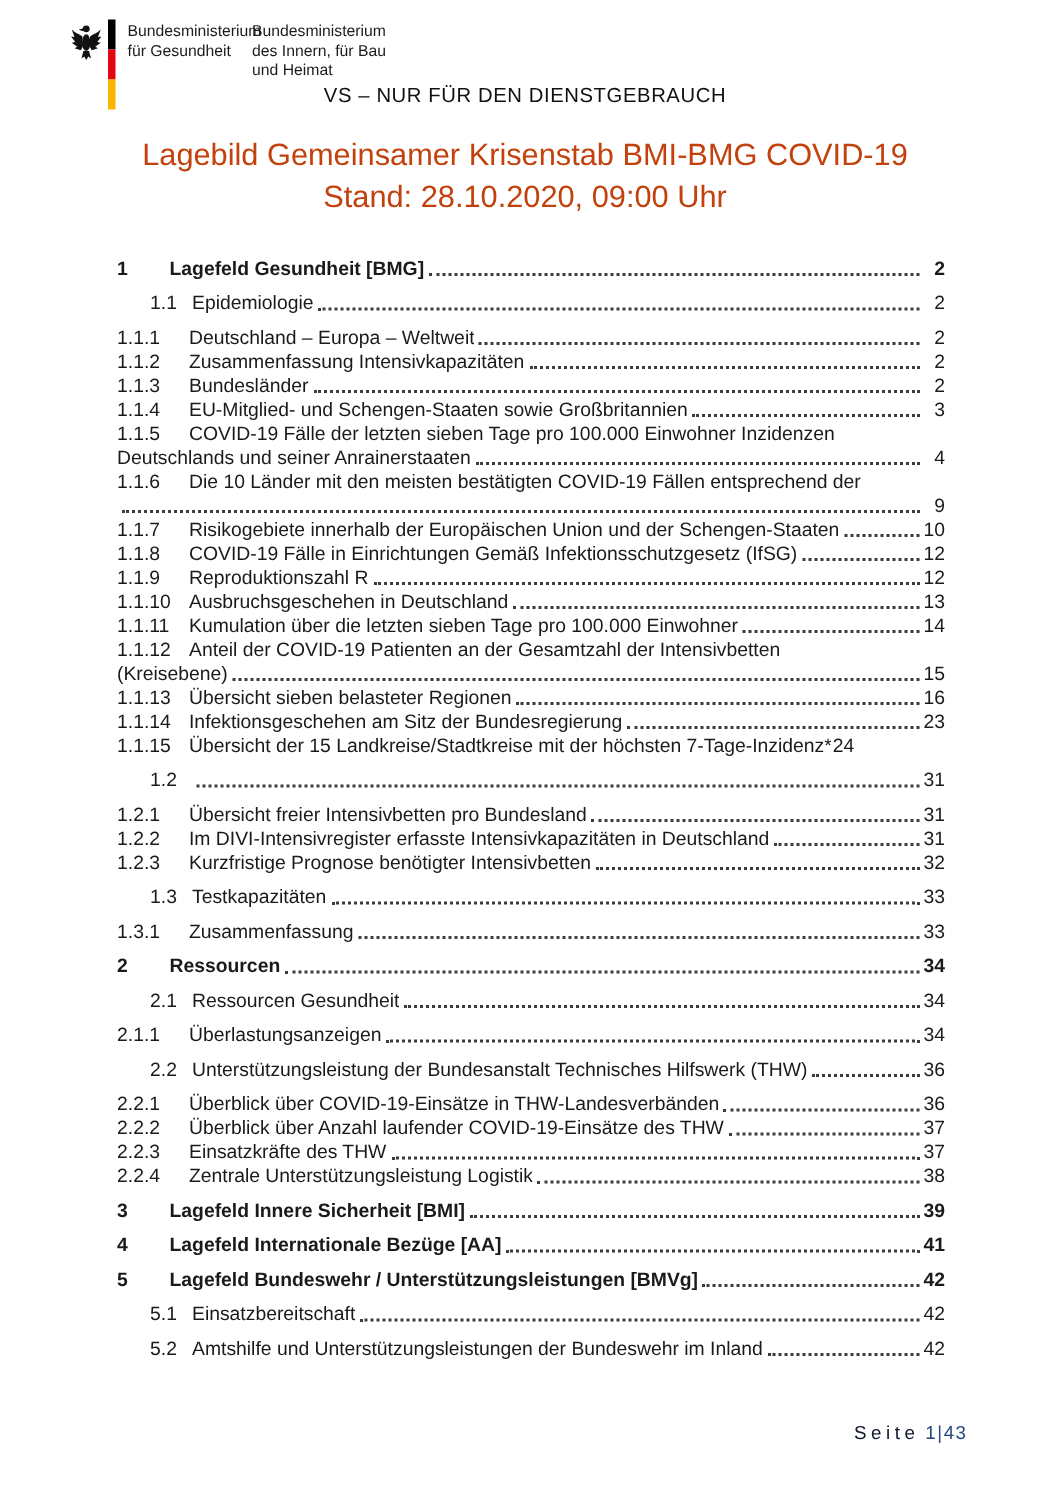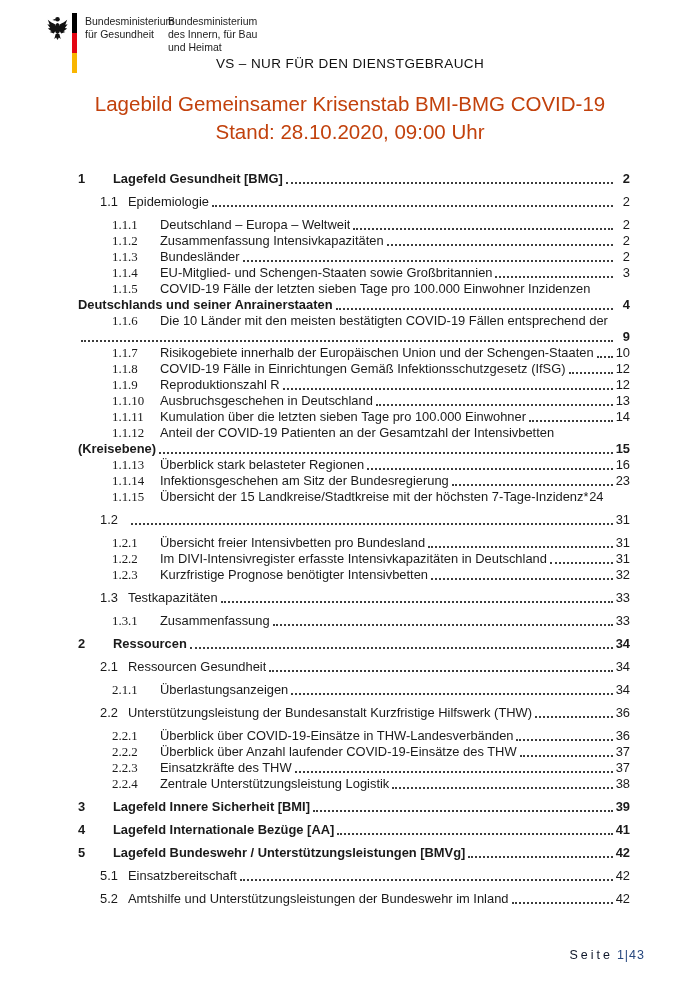--- a/index.html
+++ b/index.html
@@ -18,25 +18,25 @@
   .classification { position:absolute; top:56px; left:0; width:100%; text-align:center;
     font-size:13.5px; letter-spacing:0.4px; color:#111; }
   .doc-title { position:absolute; top:90px; left:0; width:100%; text-align:center;
     font-size:20.5px; line-height:28px; color:#c2410c; font-weight:400; }
   
   .toc { position:absolute; top:171px; left:78px; width:552px; font-size:12.9px; }
   .toc-row { display:flex; align-items:baseline; line-height:16px; white-space:nowrap; }
   .toc-row.l1 { font-weight:bold; margin:7px 0; }
   .toc-row.l2 { margin:7px 0; }
   .toc-row.l1:first-child { margin-top:0; }
-  .toc-row.cont { margin-top:0; font-weight:bold; }
+  .toc-row.cont { margin-top:0; font-weight:normal; }
   .toc-num { flex:0 0 auto; }
   .l1 > .toc-num { width:35px; }
   .l2 > .toc-num { margin-left:12px; width:38px;text-align:center; }
-  .l3 > .toc-num { margin-left:34px; width:48px;font-family:Liberation Serif, serif; }
+  .l3 > .toc-num { width:48px; }
   .toc-text { flex:0 1 auto; overflow:hidden; }
   .toc-dots { flex:1 1 0; min-width:0; border-bottom:2px dotted #3c3c3c; margin:0 2px 3px 3px; align-self:flex-end; }
   .toc-page { flex:0 0 auto; min-width:15px; text-align:right; }
   
   .footer { position:absolute; top:948px; right:55px; font-size:12.5px; }
   .footer .f-label { color:#0f172a; letter-spacing:3px; margin-right:4px; }
   .footer .f-page { color:#26477e; letter-spacing:1px; }
 </style>
 </head>
 <body>
@@ -171,21 +171,21 @@
 
     </div>
       <div class="toc-row l3 cont">
 
       <span class="toc-text">(Kreisebene)</span>
       <span class="toc-dots"></span>
       <span class="toc-page">15</span>
     </div>
       <div class="toc-row l3">
       <span class="toc-num">1.1.13</span>
-      <span class="toc-text">Überblick stark belasteter Regionen</span>
+      <span class="toc-text">Übersicht sieben belasteter Regionen</span>
       <span class="toc-dots"></span>
       <span class="toc-page">16</span>
     </div>
       <div class="toc-row l3">
       <span class="toc-num">1.1.14</span>
       <span class="toc-text">Infektionsgeschehen am Sitz der Bundesregierung</span>
       <span class="toc-dots"></span>
       <span class="toc-page">23</span>
     </div>
       <div class="toc-row l3">
@@ -242,21 +242,21 @@
       <span class="toc-page">34</span>
     </div>
       <div class="toc-row l3">
       <span class="toc-num">2.1.1</span>
       <span class="toc-text">Überlastungsanzeigen</span>
       <span class="toc-dots"></span>
       <span class="toc-page">34</span>
     </div>
       <div class="toc-row l2">
       <span class="toc-num">2.2</span>
-      <span class="toc-text">Unterstützungsleistung der Bundesanstalt Kurzfristige Hilfswerk (THW)</span>
+      <span class="toc-text">Unterstützungsleistung der Bundesanstalt Technisches Hilfswerk (THW)</span>
       <span class="toc-dots"></span>
       <span class="toc-page">36</span>
     </div>
       <div class="toc-row l3">
       <span class="toc-num">2.2.1</span>
       <span class="toc-text">Überblick über COVID-19-Einsätze in THW-Landesverbänden</span>
       <span class="toc-dots"></span>
       <span class="toc-page">36</span>
     </div>
       <div class="toc-row l3">

